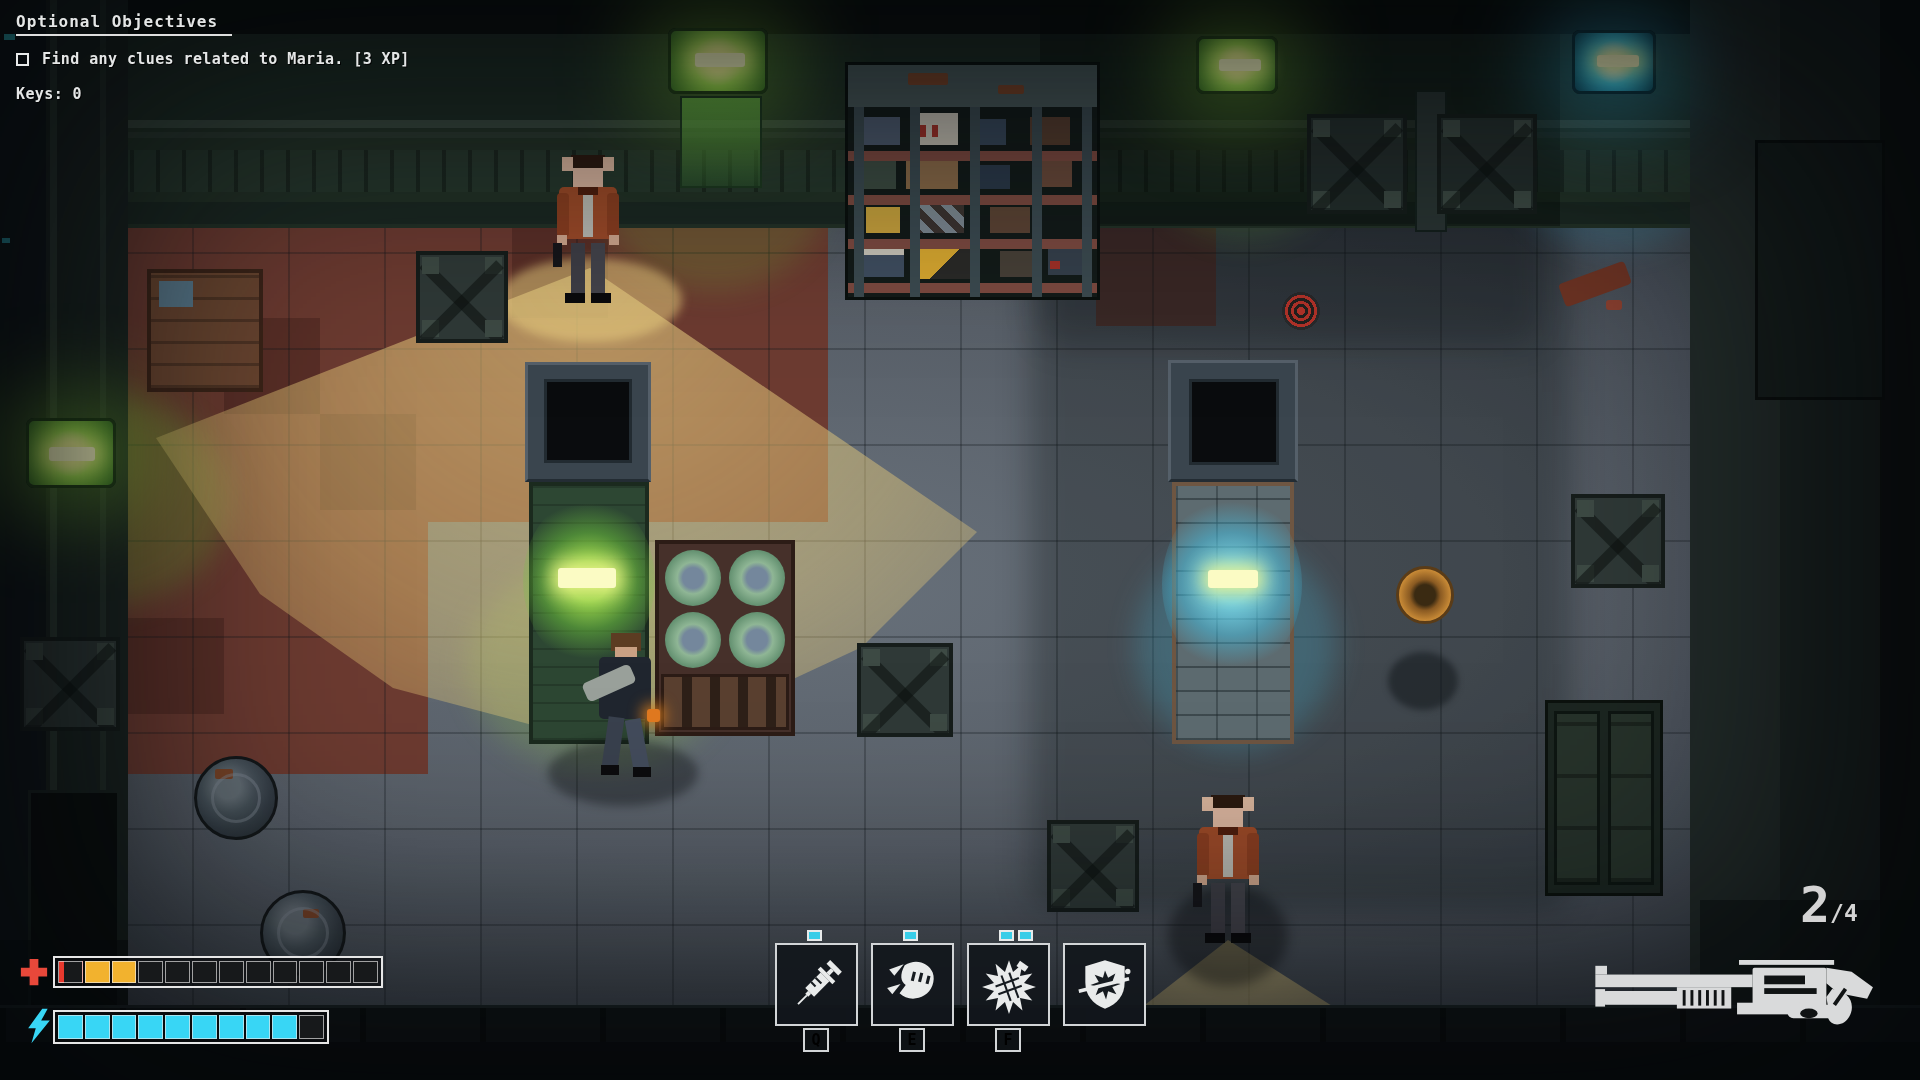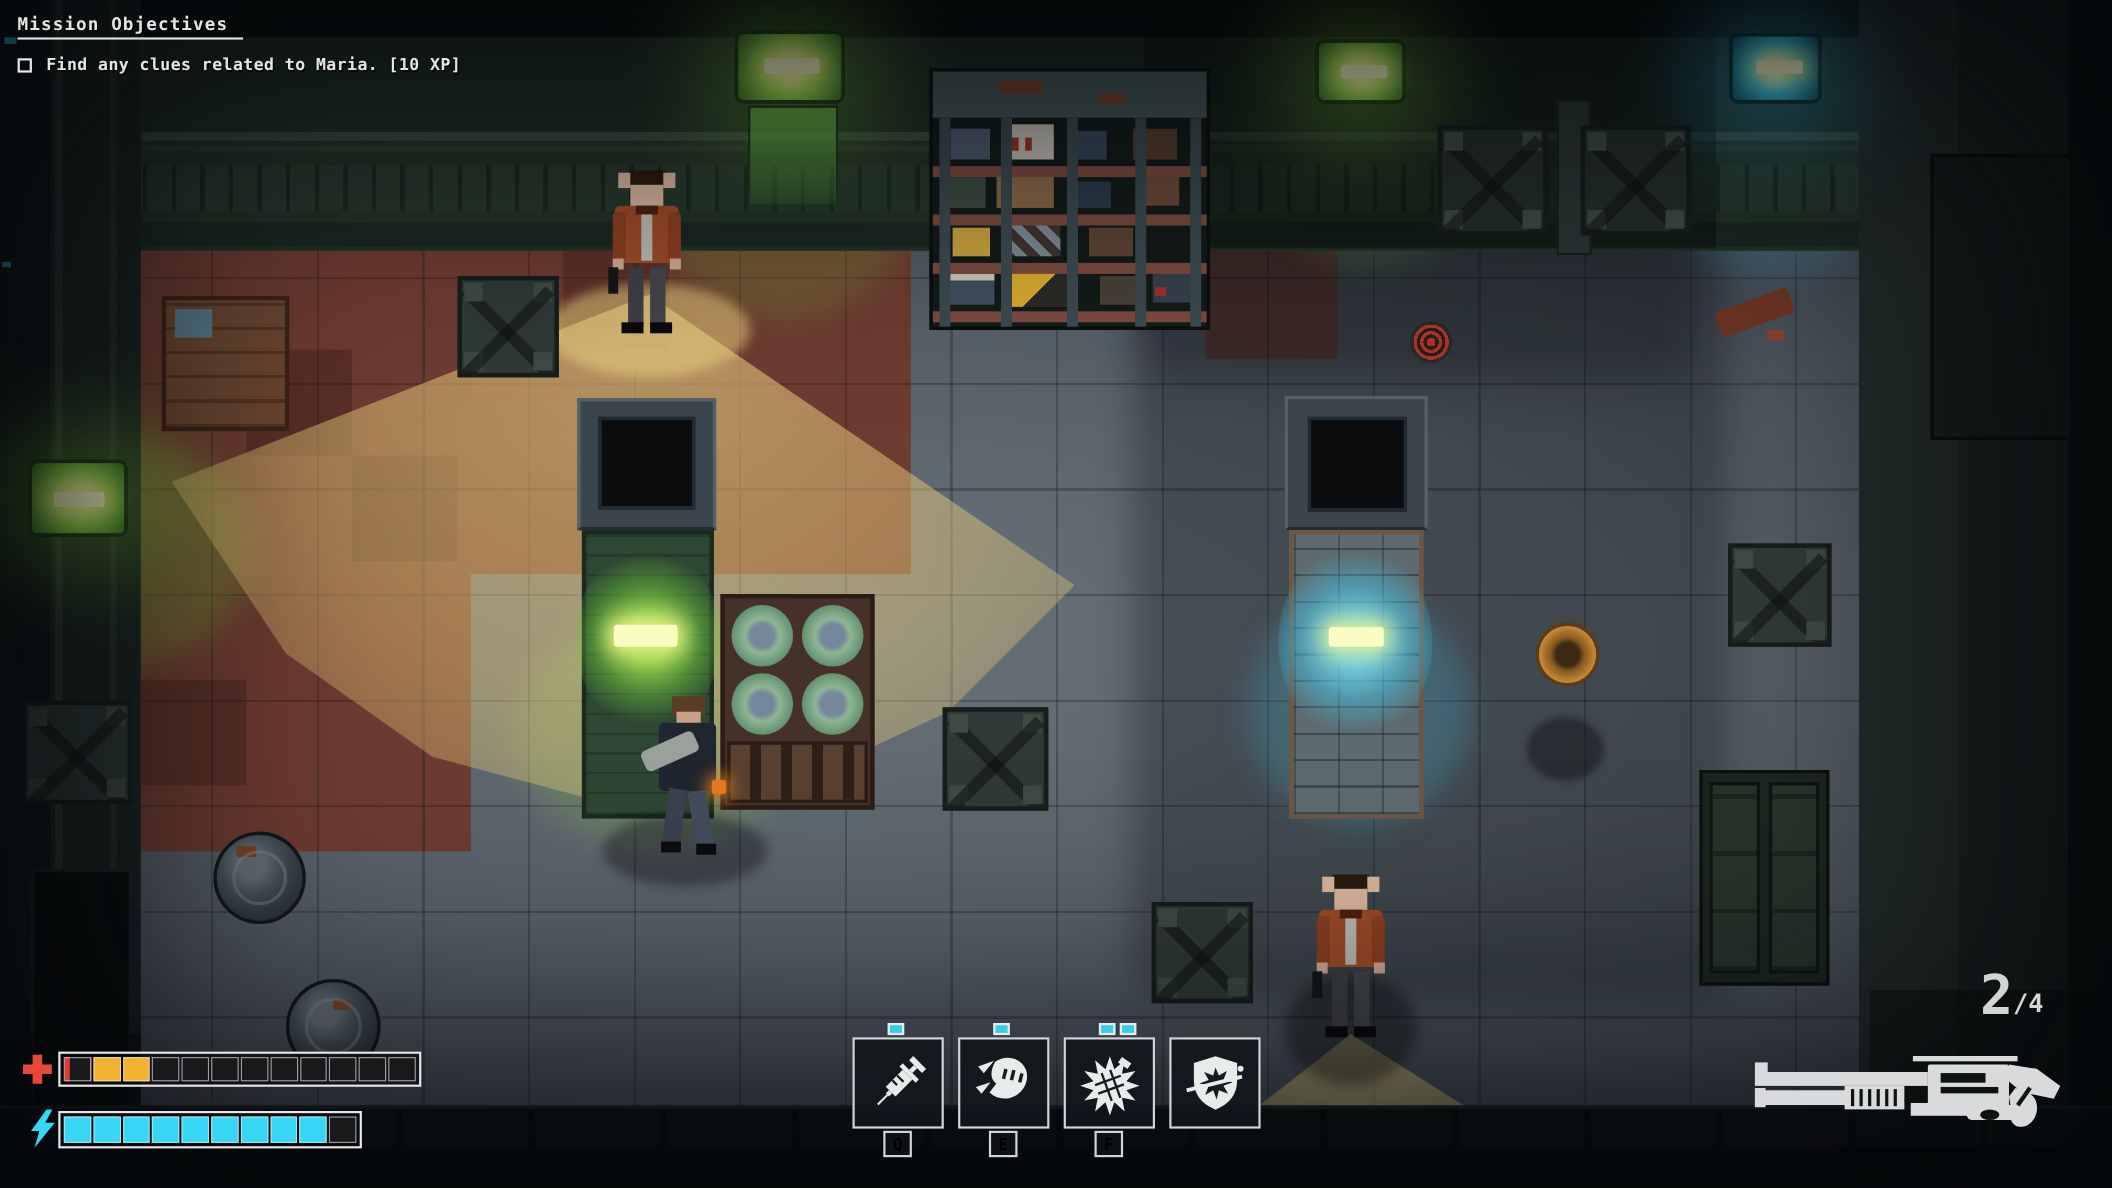--- a/index.html
+++ b/index.html
@@ -346,25 +346,26 @@
     <div style="left:16px;top:132px;width:18px;height:10px;background:#0c0c0e"></div>
     <div style="left:48px;top:134px;width:18px;height:10px;background:#0c0c0e"></div>
   </div>
 
   <div class="abs" style="left:1279px;top:289px;width:44px;height:44px;
     background:radial-gradient(circle,#b23229 0 4px,#23201e 4px 7px,#b23229 7px 10px,#23201e 10px 13px,#b23229 13px 16px,rgba(35,32,30,.55) 16px 19px,transparent 19px)"></div>
 
   <div class="abs vignette"></div>
 
   <div class="abs hud" style="left:16px;top:12px">
-    <div class="obj-title">Mission Objectives</div>
+    <div class="obj-title">Optional Objectives</div>
     <div class="obj-line" style="margin-top:14px">
       <span class="cb"></span>
-      <span>Find any clues related to Maria. [10 XP]</span>
-    </div>
+      <span>Find any clues related to Maria. [3 XP]</span>
+    </div>
+    <div class="keys" style="margin-top:17px">Keys: 0</div>
   </div>
 
   <svg class="abs" style="left:19px;top:957px" width="30" height="30" viewBox="0 0 24 24">
     <path d="M8.5 1.5h7v7h7v7h-7v7h-7v-7h-7v-7h7z" fill="#e8483a"></path>
   </svg>
   <div class="abs bar" style="left:53px;top:956px;width:330px;height:32px">
     <div style="display:flex;flex:1">
         <div class="seg partial"></div>
         <div class="seg full"></div>
         <div class="seg full"></div>

